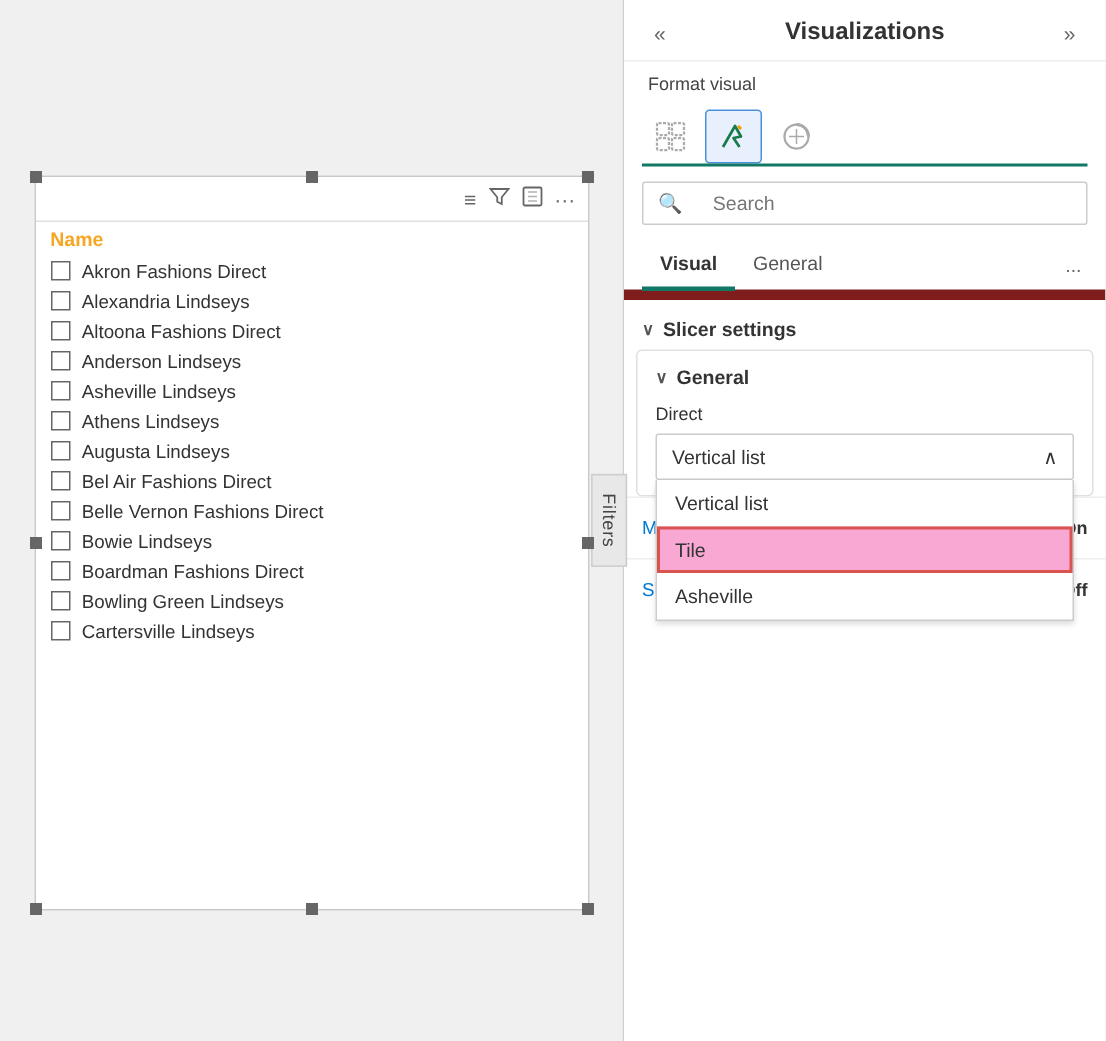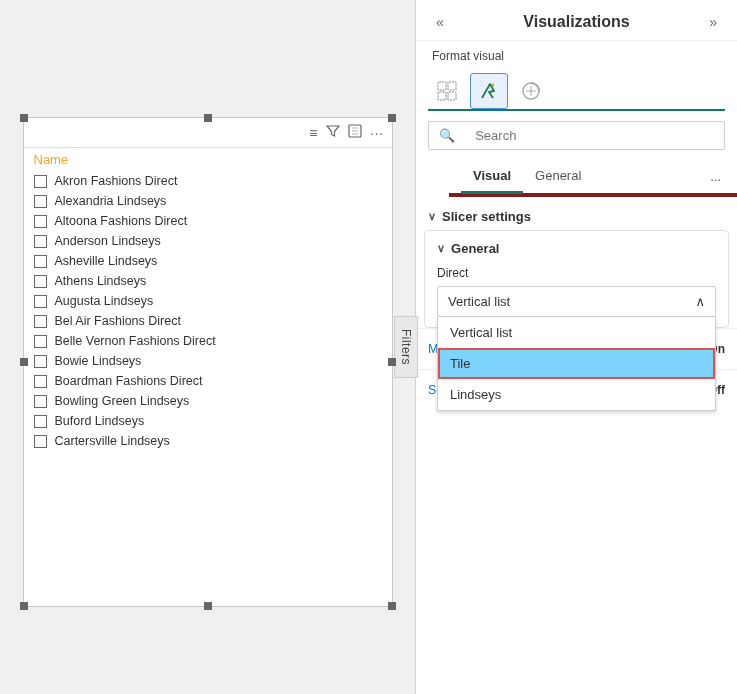--- a/index.html
+++ b/index.html
@@ -60,34 +60,34 @@
     }
 
     .slicer-header-icon {
       color: #666;
       font-size: 14px;
       cursor: pointer;
     }
 
     .slicer-title {
       color: #F5A623;
-      font-weight: 400;
+      font-weight: 700;
       font-size: 13px;
       padding: 4px 10px 2px 10px;
     }
 
     .slicer-list {
       overflow-y: auto;
       height: calc(100% - 60px);
       padding: 2px 0;
     }
 
     .slicer-item {
       display: flex;
-      align-items: center;
+      align-items: flex-start;
       padding: 3px 10px;
       gap: 8px;
       cursor: pointer;
     }
 
     .checkbox {
       width: 13px;
       height: 13px;
       border: 1.5px solid #666;
       background: white;
@@ -209,23 +209,22 @@
       width: 100%;
       background: transparent;
       margin-left: 12px;
     }
 
     .tabs-row {
       display: flex;
       align-items: center;
       gap: 0;
       padding: 0 12px;
-      border-bottom: 4px solid #7f1d1d;
+      border-bottom: 7px solid #7f1d1d;
       margin-bottom: 8px;
-      margin-left: 33px;
     }
 
     .tab-item {
       padding: 8px 12px;
       font-size: 13px;
       cursor: pointer;
       color: #555;
       border-bottom: 3px solid transparent;
       margin-bottom: -1px;
     }
@@ -318,21 +317,21 @@
     .dropdown-item {
       padding: 8px 12px;
       cursor: pointer;
       font-size: 13px;
       color: #333;
     }
 
     .dropdown-item.highlighted {
       border: 2px solid #d9534f;
       padding: 6px 10px;
-      background: #7dd3fc;
+      background: #f9a8d4;
     }
 
     .toggle-row {
       display: flex;
       align-items: center;
       justify-content: space-between;
       padding: 10px 12px;
       border-top: 1px solid #eee;
     }
 
@@ -454,24 +453,20 @@
           <div class="checkbox"></div>
           <span class="slicer-item-text">Bowie Lindseys</span>
         </div>
         <div class="slicer-item">
           <div class="checkbox"></div>
           <span class="slicer-item-text">Boardman Fashions Direct</span>
         </div>
         <div class="slicer-item">
           <div class="checkbox"></div>
           <span class="slicer-item-text">Bowling Green Lindseys</span>
-        </div>
-        <div class="slicer-item">
-          <div class="checkbox"></div>
-          <span class="slicer-item-text">Buford Lindseys</span>
         </div>
         <div class="slicer-item">
           <div class="checkbox"></div>
           <span class="slicer-item-text">Cartersville Lindseys</span>
         </div>
       </div>
   </div>
 
   <div class="filters-tab">Filters</div>
 </div>
@@ -537,21 +532,21 @@
     <div class="style-label">Direct</div>
 
     <div class="dropdown-wrapper">
       <button class="dropdown-btn">
         <span>Vertical list</span>
         <span>∧</span>
       </button>
       <div class="dropdown-menu">
         <div class="dropdown-item">Vertical list</div>
         <div class="dropdown-item highlighted">Tile</div>
-        <div class="dropdown-item">Lindseys</div>
+        <div class="dropdown-item">Asheville</div>
       </div>
     </div>
   </div>
 
   <div class="toggle-row">
     <span class="toggle-label">Multi-select with C...</span>
     <div class="toggle-switch">
       <div class="toggle-pill on">
         <div class="toggle-circle"></div>
       </div>

